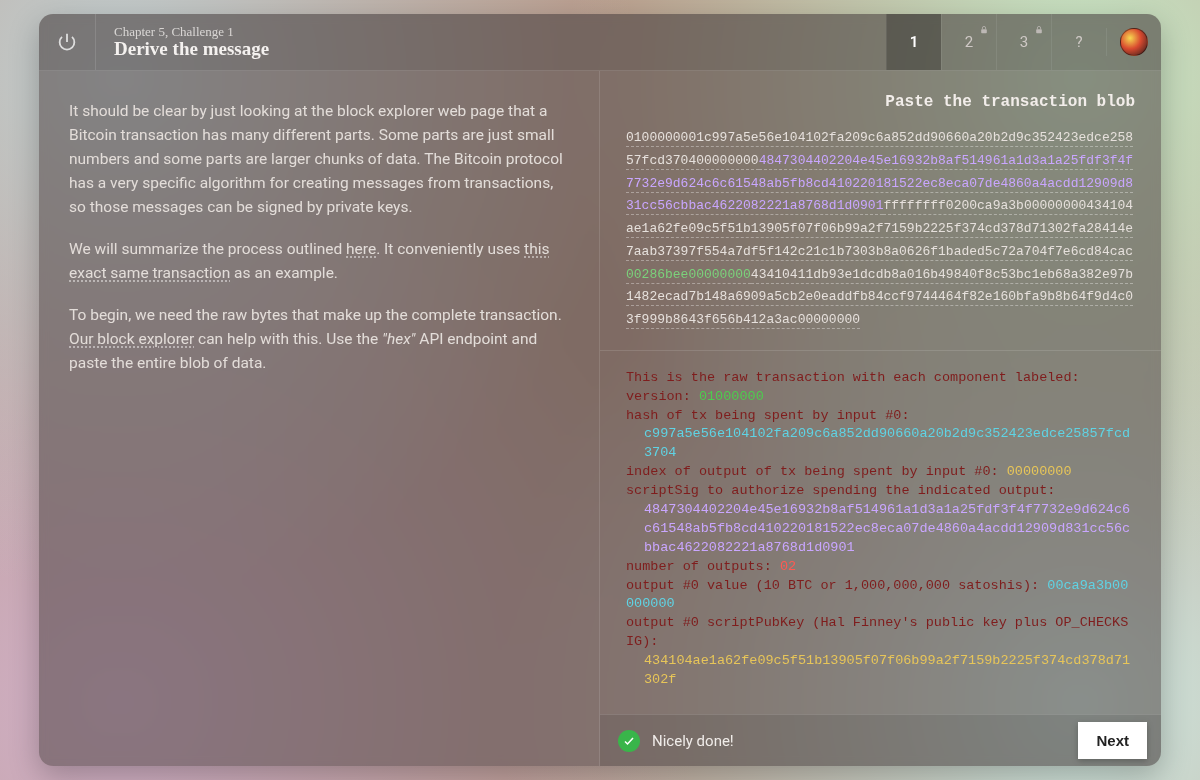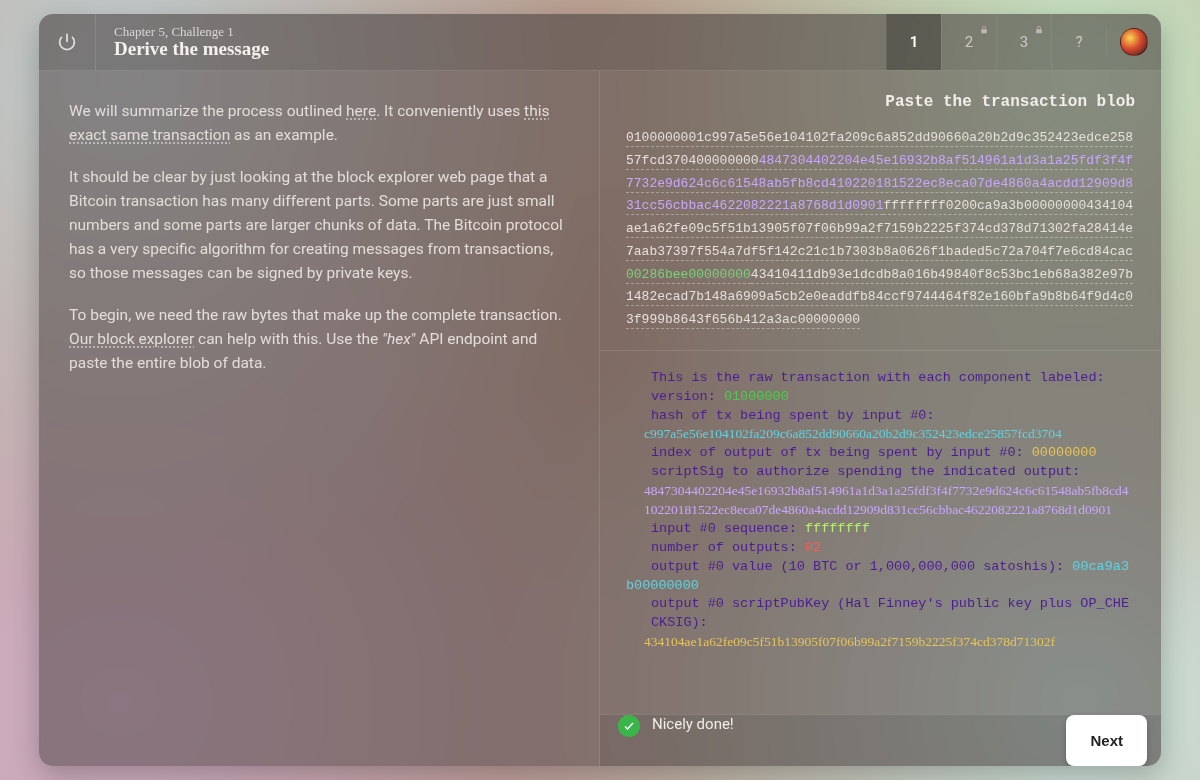--- a/index.html
+++ b/index.html
@@ -158,54 +158,55 @@
 
   .decoded {
     flex:1;
     padding: 18px 26px 70px 26px;
     font-size: 13.5px;
     line-height: 1.4;
     overflow:hidden;
     box-sizing:border-box;
   }
   .decoded .row { white-space: pre-wrap; word-break: break-all; }
-  .lbl { color:#4c1d95;margin-left:25px; }
+  .lbl { color:#7f1d1d; }
   .v-green  { color:#4ecb4e; }
   .v-red    { color:#ff5a52; }
   .v-cyan   { color:#5fd3e4; }
   .v-yellow { color:#e7c559; }
   .v-purple { color:#c9a6ff; }
   .v-lime   { color:#b7f26b; }
-  .indent { padding-left: 18px; display:block;font-family:Liberation Serif, serif;}
+  .indent { padding-left: 18px; display:block;}
 
   
   .footer {
     position:absolute;
     left:0;right:0;bottom:0;
     height: 52px;
     background: rgba(0,0,0,0.08);
     border-top:1px solid rgba(255,255,255,0.12);
     display:flex;
+    align-items:center;
     padding: 0 14px 0 18px;
     box-sizing:border-box;
     margin-left:50%;
     width:50%;
   }
   .footer .check {
     width:22px;height:22px;border-radius:50%;
     background:#39b54a;
     display:flex;align-items:center;justify-content:center;
     margin-right:12px;
   }
   .footer .check svg{width:12px;height:12px;stroke:#fff;stroke-width:3;fill:none;}
   .footer .msg { color:#f0ece9; font-size:15px; flex:1;}
   .footer .next {
     background:#fff;color:#222;
-    border:none;border-radius:8px;
-    padding:10px 24px;font-size:15px;font-weight:600;
+    border:none;border-radius:0;
+    padding:10px 18px;font-size:15px;font-weight:600;
     cursor:pointer;
     box-shadow:0 2px 6px rgba(0,0,0,0.25);
   }
   .lock svg{width:8px;height:8px;fill:#bdb8b5;}
 </style>
 </head>
 <body>
 
 <div class="card">
 
@@ -233,44 +234,43 @@
             </svg></span></div>
         <div class="tab">?</div>
       </div>
     <div class="avatar">
       <div class="disc"></div>
     </div>
   </div>
 
   <div class="body">
     <div class="left">
+      <p>It should be clear by just looking at the block explorer web page that a Bitcoin transaction has many different parts. Some parts are just small numbers and some parts are larger chunks of data. The Bitcoin protocol has a very specific algorithm for creating messages from transactions, so those messages can be signed by private keys.</p>
       <p>
         <span>We will summarize the process outlined </span><span class="u">here</span><span>. It conveniently uses </span><span class="u">this exact same transaction</span><span> as an example.</span>
       </p>
-      <p>It should be clear by just looking at the block explorer web page that a Bitcoin transaction has many different parts. Some parts are just small numbers and some parts are larger chunks of data. The Bitcoin protocol has a very specific algorithm for creating messages from transactions, so those messages can be signed by private keys.</p>
       <p>
         <span>To begin, we need the raw bytes that make up the complete transaction. </span><span class="u">Our block explorer</span><span> can help with this. Use the </span><em>"hex"</em><span> API endpoint and paste the entire blob of data.</span>
       </p>
     </div>
 
     <div class="right">
       <div class="pane">
         <h2 class="mono">Paste the transaction blob</h2>
         <div class="blob mono" id="blob"><span class="seg-plain">0100000001c997a5e56e104102fa209c6a852dd90660a20b2d9c352423edce25857fcd370400000000</span><span class="seg-purple">4847304402204e45e16932b8af514961a1d3a1a25fdf3f4f7732e9d624c6c61548ab5fb8cd410220181522ec8eca07de4860a4acdd12909d831cc56cbbac4622082221a8768d1d0901</span><span class="seg-plain">ffffffff0200ca9a3b00000000434104ae1a62fe09c5f51b13905f07f06b99a2f7159b2225f374cd378d71302fa28414e7aab37397f554a7df5f142c21c1b7303b8a0626f1baded5c72a704f7e6cd84cac</span><span class="seg-green">00286bee00000000</span><span class="seg-plain">43410411db93e1dcdb8a016b49840f8c53bc1eb68a382e97b1482ecad7b148a6909a5cb2e0eaddfb84ccf9744464f82e160bfa9b8b64f9d4c03f999b8643f656b412a3ac00000000</span></div>
       </div>
       <div class="divider"></div>
       <div class="decoded mono">
         <div class="row lbl">This is the raw transaction with each component labeled:</div>
         <div class="row"><span class="lbl">version: </span><span class="v-green">01000000</span></div>
         <div class="row lbl">hash of tx being spent by input #0:</div>
         <div class="row"><span class="indent v-cyan">c997a5e56e104102fa209c6a852dd90660a20b2d9c352423edce25857fcd3704</span></div>
         <div class="row"><span class="lbl">index of output of tx being spent by input #0: </span><span class="v-yellow">00000000</span></div>
         <div class="row lbl">scriptSig to authorize spending the indicated output:</div>
         <div class="row"><span class="indent v-purple">4847304402204e45e16932b8af514961a1d3a1a25fdf3f4f7732e9d624c6c61548ab5fb8cd410220181522ec8eca07de4860a4acdd12909d831cc56cbbac4622082221a8768d1d0901</span></div>
-        <div class="row"><span class="lbl">input #0 sequence: </span><span class="v-lime">ffffffff</span></div>
         <div class="row"><span class="lbl">number of outputs: </span><span class="v-red">02</span></div>
         <div class="row"><span class="lbl">output #0 value (10 BTC or 1,000,000,000 satoshis): </span><span class="v-cyan">00ca9a3b00000000</span></div>
         <div class="row lbl">output #0 scriptPubKey (Hal Finney's public key plus OP_CHECKSIG):</div>
         <div class="row"><span class="indent v-yellow">434104ae1a62fe09c5f51b13905f07f06b99a2f7159b2225f374cd378d71302f</span></div>
       </div>
     </div>
   </div>
 
   <div class="footer">
     <div class="check">

